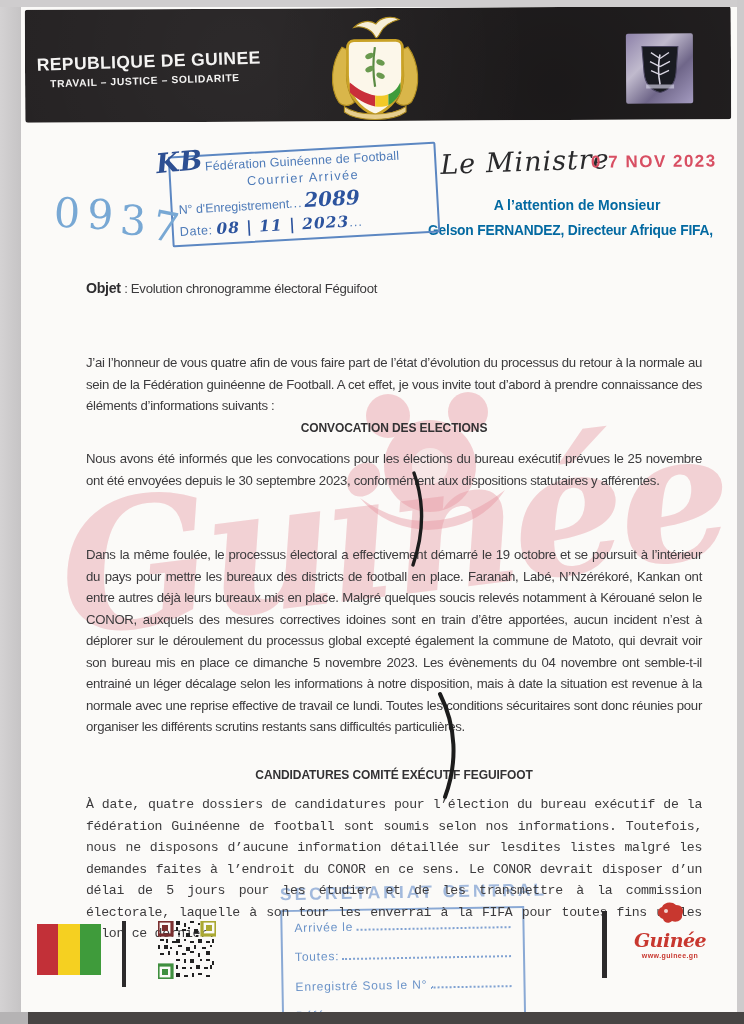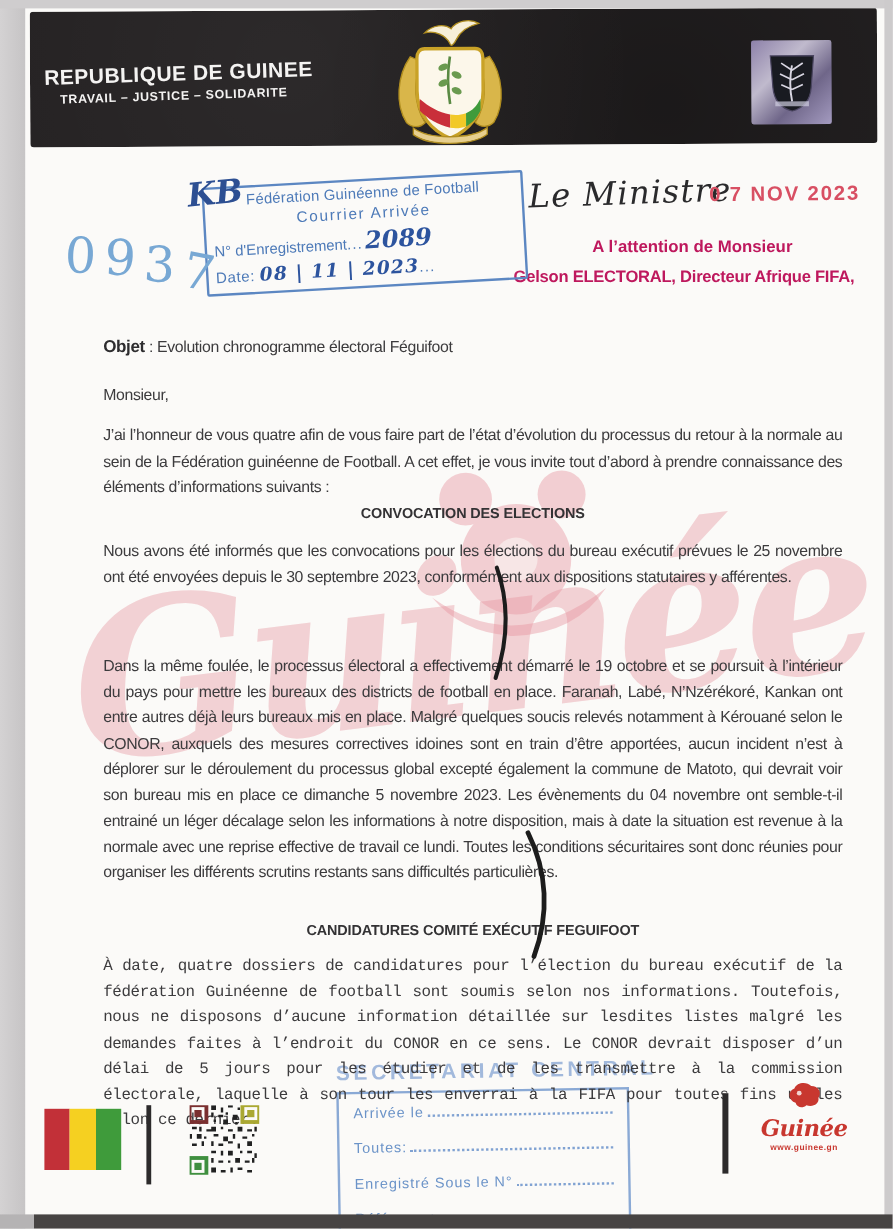--- a/index.html
+++ b/index.html
@@ -49,21 +49,21 @@
   .blue-number{position:absolute;left:54px;top:192px;font-family:"DejaVu Serif",serif;font-size:41px;
                color:#78a8d4;letter-spacing:7px;transform:rotate(3deg);z-index:6;}
   .blue-number .d3{display:inline-block;transform:translateY(4px);}
   .blue-number .d4{display:inline-block;transform:translateY(9px) rotate(8deg);}
 
   
   .ministre{position:absolute;left:440px;top:146px;width:170px;text-align:center;font-family:"DejaVu Serif",serif;
             font-style:italic;font-size:27px;color:#2a2a2c;transform:rotate(-2deg);letter-spacing:1px;z-index:5;}
   .date-stamp{position:absolute;left:591px;top:152px;font-size:17px;font-weight:bold;color:#d84f63;
               letter-spacing:1.5px;white-space:nowrap;z-index:6;transform:rotate(-.5deg);}
-  .recipient{position:absolute;left:428px;top:197px;width:298px;color:#be185d;z-index:5;}
+  .recipient{position:absolute;left:428px;top:197px;width:298px;color:#0369a1;z-index:5;}
   .recipient-l1{font-size:14px;font-weight:bold;text-align:center;}
   .recipient-l2{font-size:13.8px;font-weight:bold;margin-top:10px;letter-spacing:-.2px;white-space:nowrap;}
 
   
   .tb{position:absolute;left:86px;width:616px;color:#3c3b3d;font-size:13.2px;line-height:21.5px;
       letter-spacing:-.3px;text-align:justify;z-index:2;margin:0;}
   .hd{position:absolute;left:86px;width:616px;color:#333234;font-size:12px;font-weight:bold;
       letter-spacing:-.1px;z-index:2;margin:0;text-align:center;}
   .objet{top:278px;}
   .objet b{font-size:14.2px;color:#2e2d2f;}
@@ -159,25 +159,24 @@
       </div>
     </div>
 
     <div class="blue-number"><span>0</span><span>9</span><span class="d3">3</span><span class="d4">7</span></div>
 
     <div class="ministre">Le Ministre</div>
     <div class="date-stamp">0 7 NOV 2023</div>
 
     <div class="recipient">
       <div class="recipient-l1">A l’attention de Monsieur</div>
-      <div class="recipient-l2">Gelson ELECTORAL, Directeur Afrique FIFA,</div>
+      <div class="recipient-l2">Gelson FERNANDEZ, Directeur Afrique FIFA,</div>
     </div>
 
     <p class="tb objet"><b>Objet</b> <span>: Evolution chronogramme électoral Féguifoot</span></p>
-    <p class="tb salutation">Monsieur,</p>
     <p class="tb intro">J’ai l’honneur de vous quatre afin de vous faire part de l’état d’évolution du processus du retour à la normale au sein de la Fédération guinéenne de Football. A cet effet, je vous invite tout d’abord à prendre connaissance des éléments d’informations suivants :</p>
 
     <h3 class="hd h-sec1">CONVOCATION DES ELECTIONS</h3>
     <p class="tb p-sec1">Nous avons été informés que les convocations pour les élections du bureau exécutif prévues le 25 novembre ont été envoyées depuis le 30 septembre 2023, conformément aux dispositions statutaires y afférentes.</p>
 
     <p class="tb p-sec2">Dans la même foulée, le processus électoral a effectivement démarré le 19 octobre et se poursuit à l’intérieur du pays pour mettre les bureaux des districts de football en place. Faranah, Labé, N’Nzérékoré, Kankan ont entre autres déjà leurs bureaux mis en place. Malgré quelques soucis relevés notamment à Kérouané selon le CONOR, auxquels des mesures correctives idoines sont en train d’être apportées, aucun incident n’est à déplorer sur le déroulement du processus global excepté également la commune de Matoto, qui devrait voir son bureau mis en place ce dimanche 5 novembre 2023. Les évènements du 04 novembre ont semble-t-il entrainé un léger décalage selon les informations à notre disposition, mais à date la situation est revenue à la normale avec une reprise effective de travail ce lundi. Toutes les conditions sécuritaires sont donc réunies pour organiser les différents scrutins restants sans difficultés particulières.</p>
 
     <h3 class="hd h-sec3">CANDIDATURES COMITÉ EXÉCUTIF FEGUIFOOT</h3>
     <p class="tb p-sec3">À date, quatre dossiers de candidatures pour l’élection du bureau exécutif de la fédération Guinéenne de football sont soumis selon nos informations. Toutefois, nous ne disposons d’aucune information détaillée sur lesdites listes malgré les demandes faites à l’endroit du CONOR en ce sens. Le CONOR devrait disposer d’un délai de 5 jours pour les étudier et de les transmettre à la commission électorale, laquelle à son tour les enverrai à la FIFA pour toutes fins utiles selon ce dernier.</p>
 

